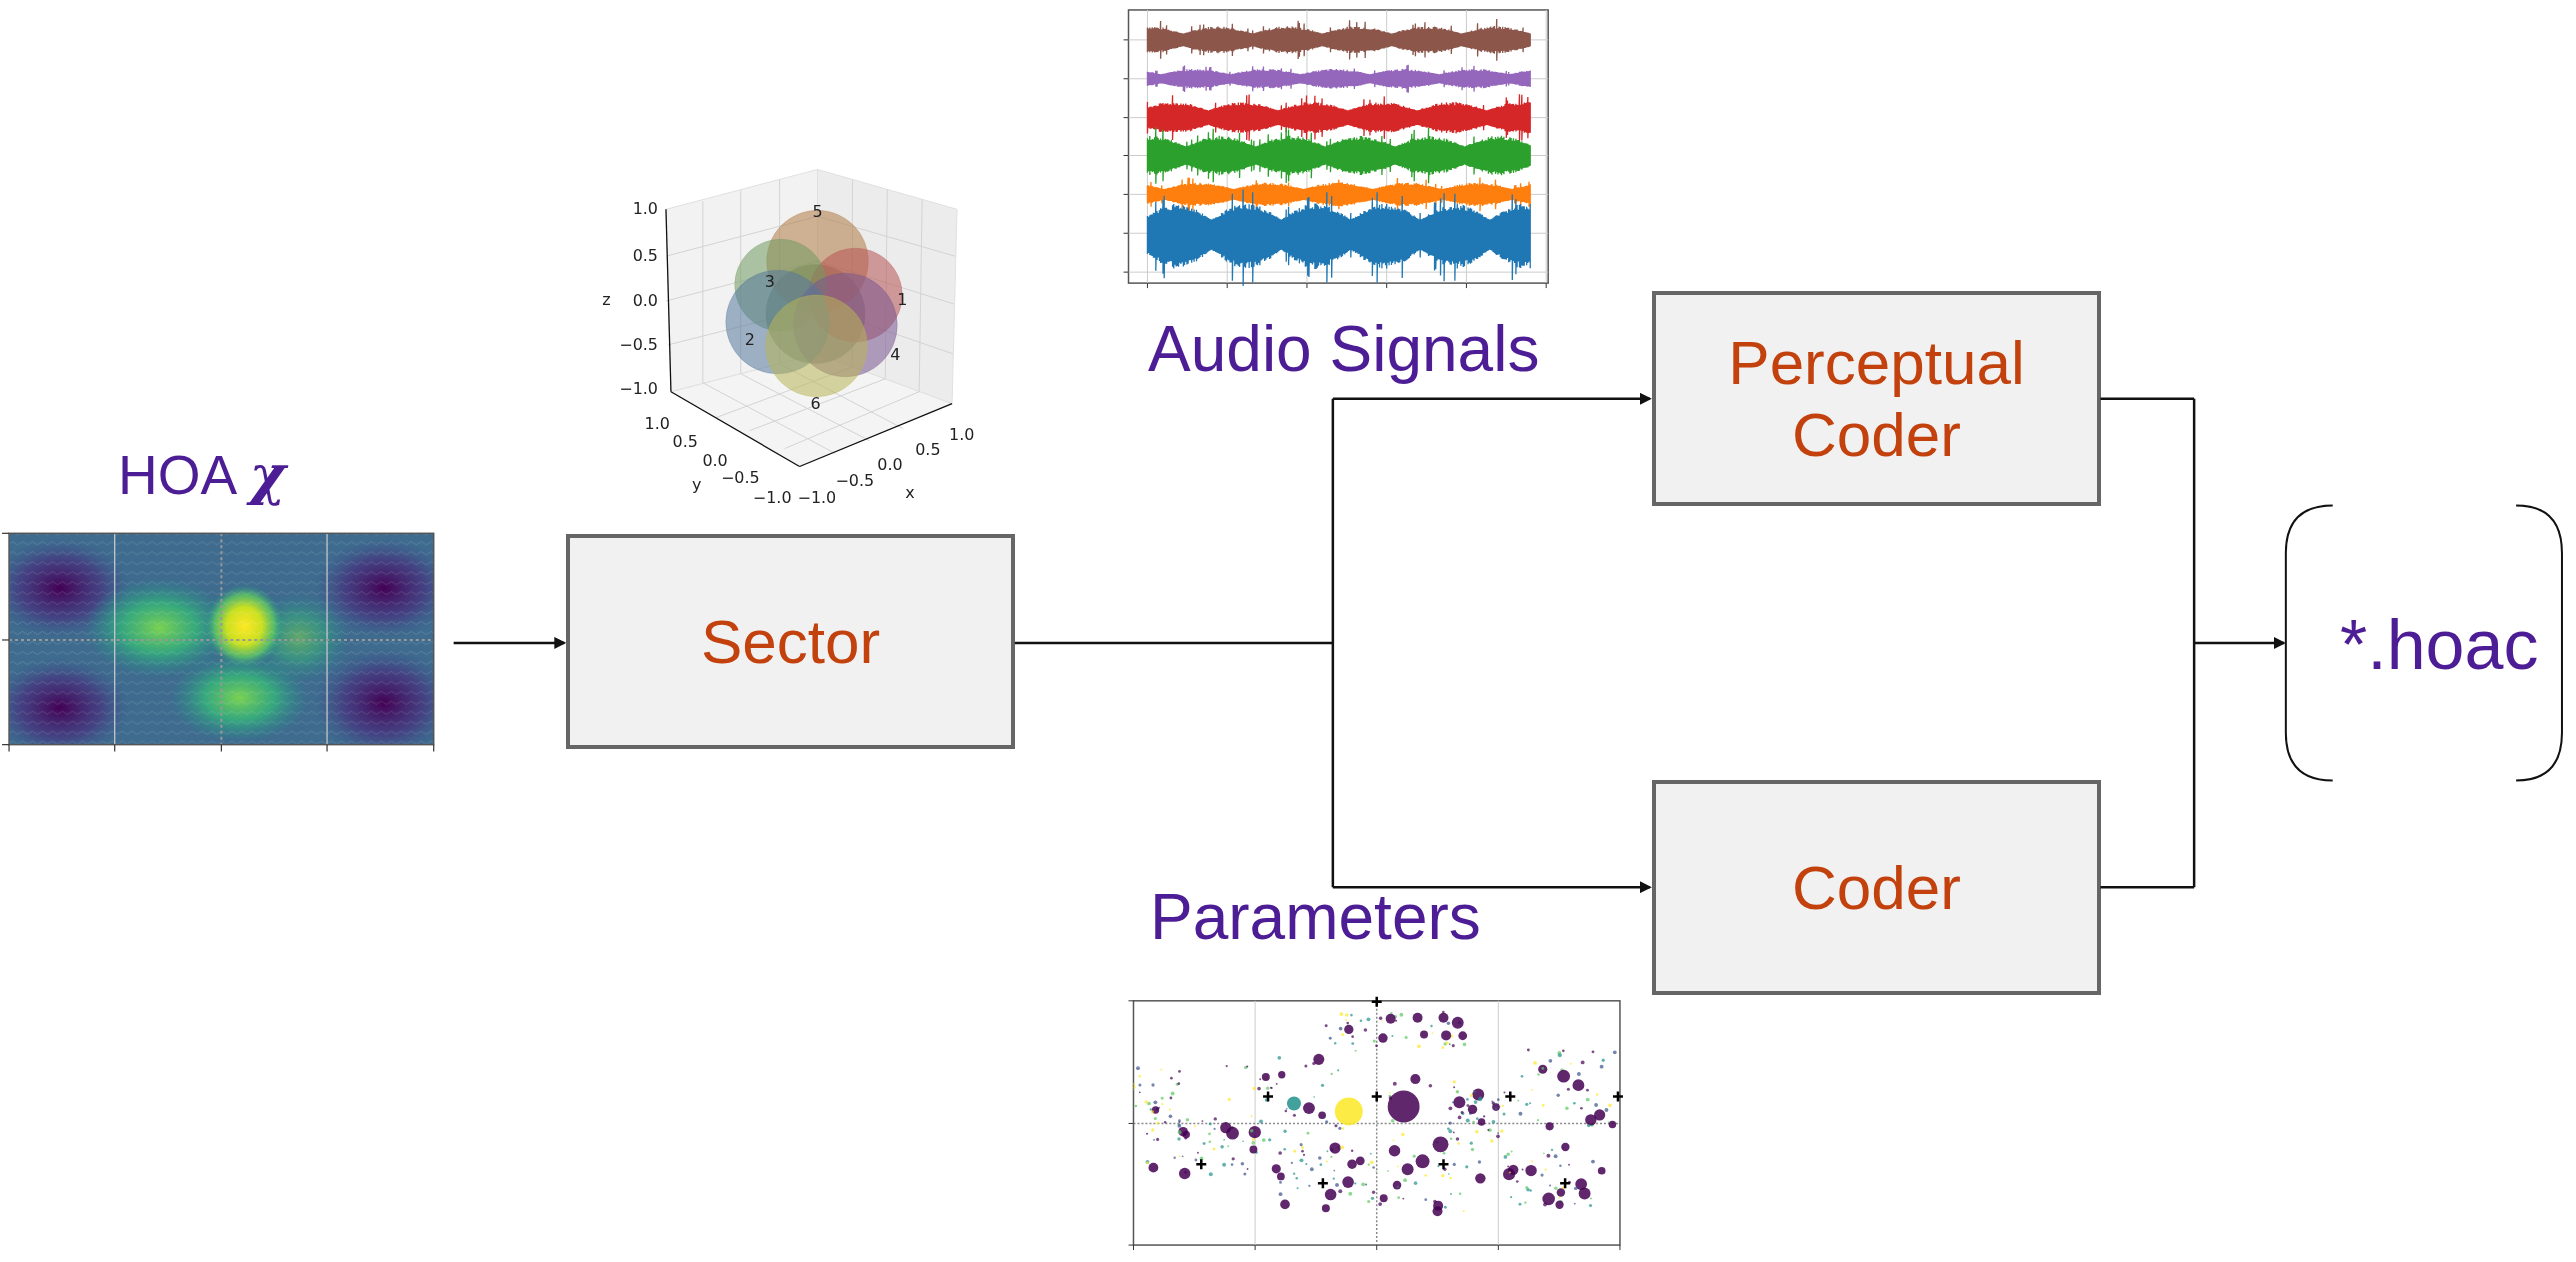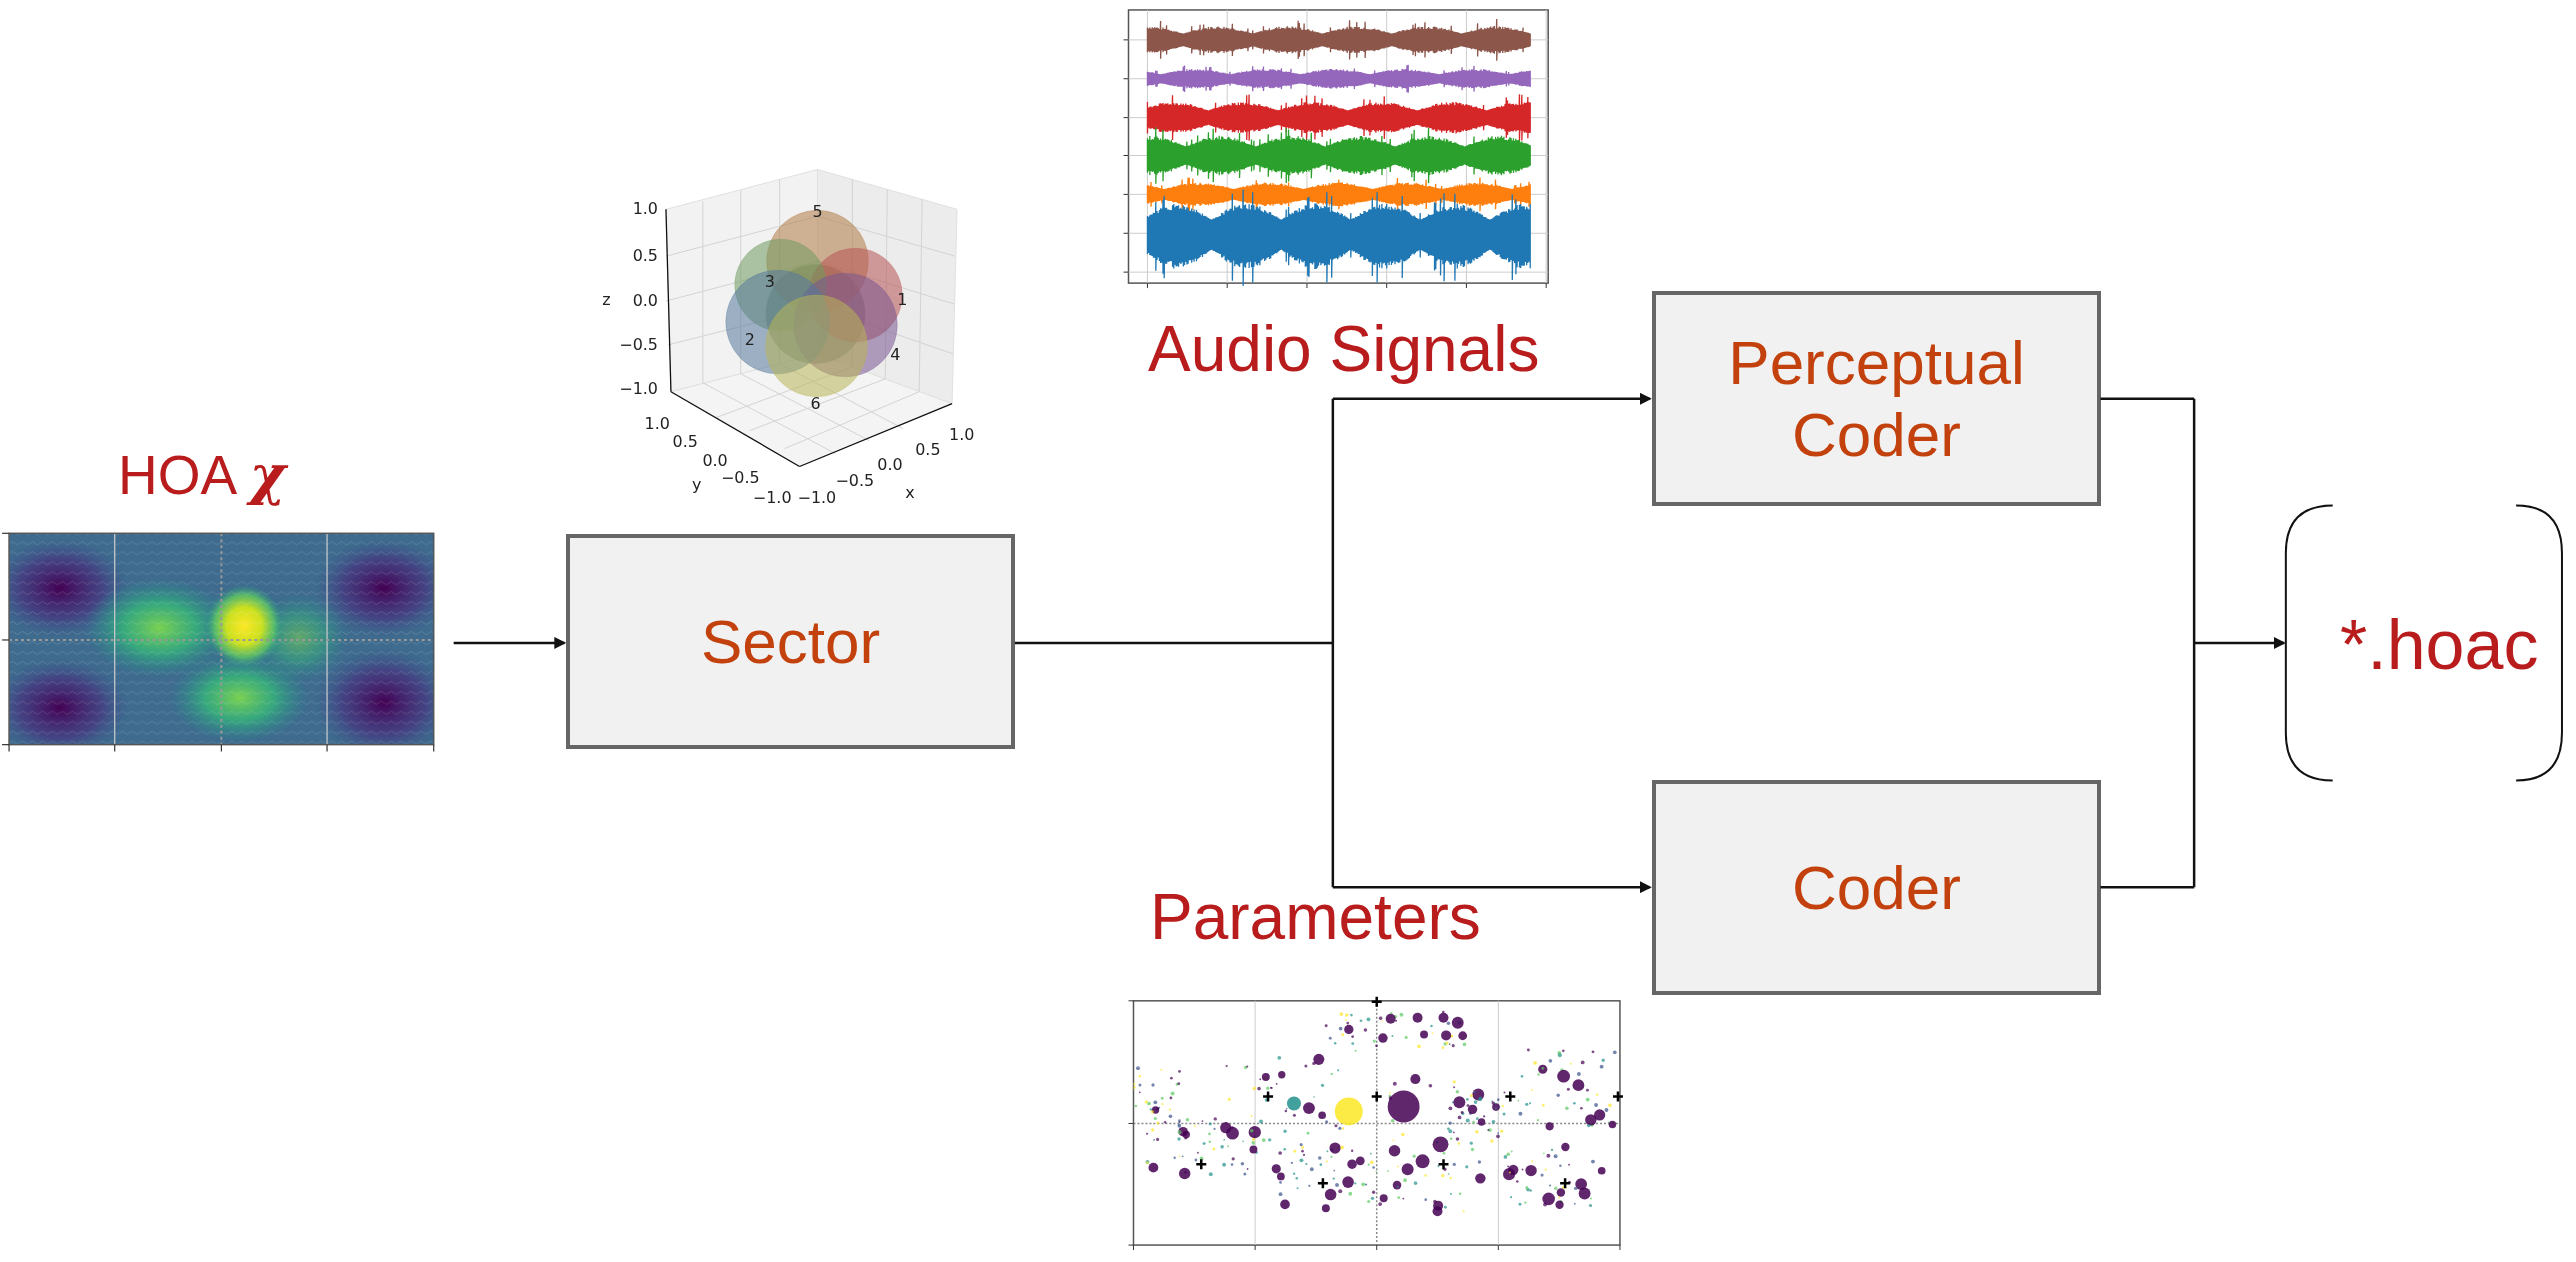--- a/index.html
+++ b/index.html
@@ -4,21 +4,21 @@
 <style>
   html, body { margin: 0; padding: 0; background: #ffffff; }
   body { width: 2576px; height: 1262px; position: relative; overflow: hidden;
          font-family: "Liberation Sans", sans-serif; color: #000; }
   .block {
     position: absolute; box-sizing: border-box;
     background: #f1f1f1; border: 4px solid #666666;
     display: flex; align-items: center; justify-content: center; text-align: center;
     font-family: "Liberation Sans", sans-serif; font-size: 62px; line-height: 72px; color: #c2410c;
   }
-  .label { position: absolute; font-family: "Liberation Sans", sans-serif; font-size: 64px; line-height: 1; color: #b91c1c; white-space: nowrap; }
+  .label { position: absolute; font-family: "Liberation Sans", sans-serif; font-size: 64px; line-height: 1; color: #4c1d95; white-space: nowrap; }
   svg { position: absolute; left: 0; top: 0; overflow: visible; }
   .tick-text { font-family: "DejaVu Sans", sans-serif; font-size: 16px; fill: #222; }
 </style>
 </head>
 <body>
 
 <div class="label" style="left:118px; top:447px; font-size:55px;">
   <span>HOA</span>
   <span style="font-family:'DejaVu Serif', serif; font-style:italic; font-weight:bold;">χ</span>
 </div>

